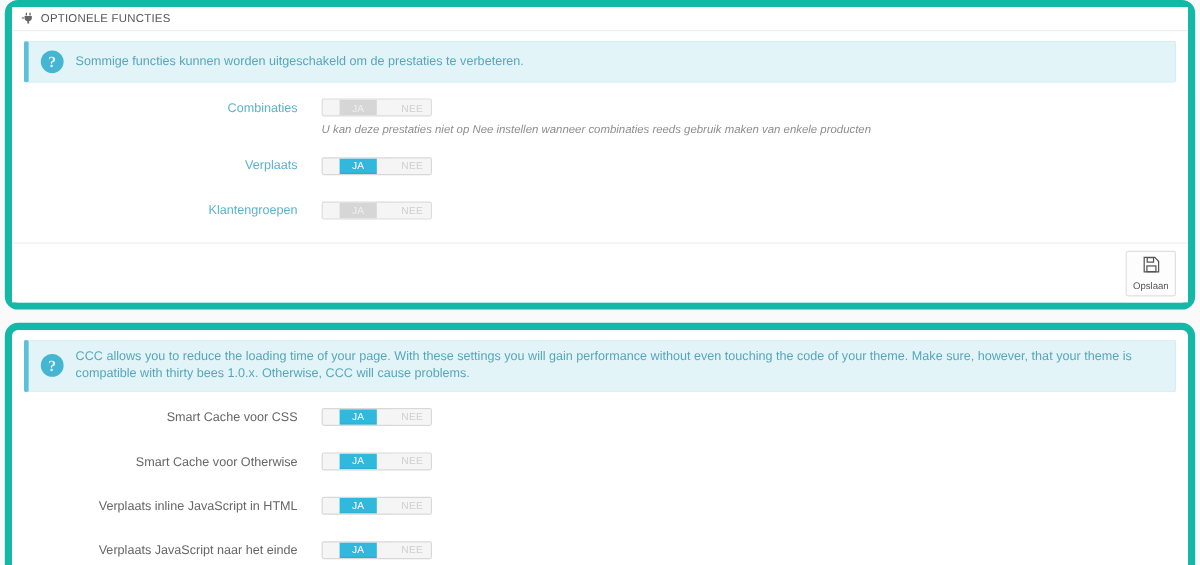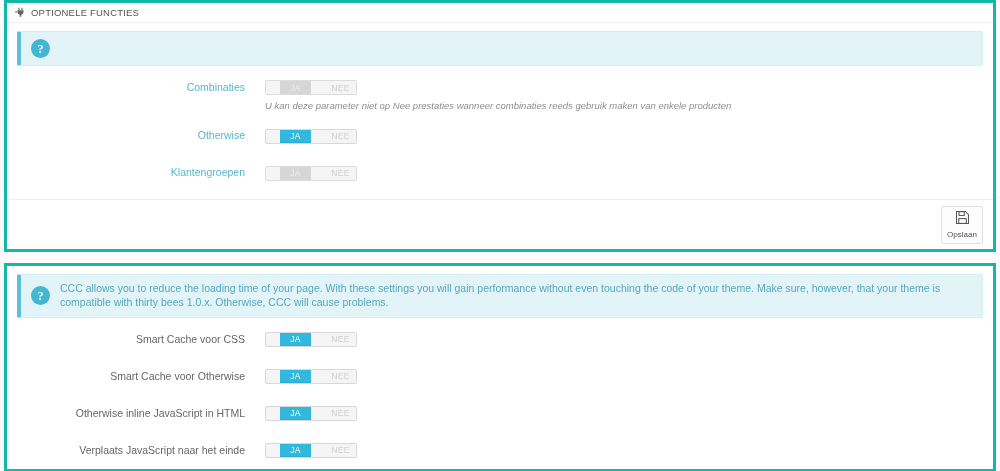--- a/index.html
+++ b/index.html
@@ -14,22 +14,22 @@
   .page {
     width: 1000px;
     height: 471px;
     position: relative;
     background: #fafafa;
   }
 
   
   .panel {
     background: #ffffff;
-    border: 3px solid #14b8a6;
-    border-radius: 0;
+    border: 6px solid #14b8a6;
+    border-radius: 11px;
     margin: 0 4px;
   }
   .panel-heading {
     font-size: 9.5px;
     color: #555;
     letter-spacing: .2px;
     padding: 5px 10px 6px 8px;
     border-bottom: 1px solid #eeeeee;
     display: flex;
     align-items: center;
@@ -191,39 +191,40 @@
           <rect x="0" y="6.6" width="3" height="1.4"></rect>
         </svg>
       </span>
       <span>OPTIONELE FUNCTIES</span>
     </div>
 
     <div class="panel-body">
 
       <div class="alert-info">
         <span class="qicon">?</span>
+        <span class="atext">Sommige functies kunnen worden uitgeschakeld om de prestaties te verbeteren.</span>
       </div>
 
       <div class="form-area">
 
         <div class="form-row">
           <div class="form-label link">Combinaties</div>
           <div class="form-control-col">
             <div class="switch is-disabled">
               <span class="seg disabled-yes">JA</span>
               <span class="seg off-state">NEE</span>
             </div>
-            <div class="help-text">U kan deze parameter niet op Nee prestaties wanneer combinaties reeds gebruik maken van enkele producten</div>
-          </div>
-        </div>
-
-        <div class="row-gap"></div>
-
-        <div class="form-row">
-          <div class="form-label link">Otherwise</div>
+            <div class="help-text">U kan deze prestaties niet op Nee instellen wanneer combinaties reeds gebruik maken van enkele producten</div>
+          </div>
+        </div>
+
+        <div class="row-gap"></div>
+
+        <div class="form-row">
+          <div class="form-label link">Verplaats</div>
           <div class="form-control-col">
             <div class="switch">
               <span class="seg on-yes">JA</span>
               <span class="seg off-state">NEE</span>
             </div>
           </div>
         </div>
 
         <div class="row-gap"></div>
 
@@ -287,21 +288,21 @@
             <div class="switch">
               <span class="seg on-yes">JA</span>
               <span class="seg off-state">NEE</span>
             </div>
           </div>
         </div>
 
         <div class="row-gap"></div>
 
         <div class="form-row">
-          <div class="form-label plain">Otherwise inline JavaScript in HTML</div>
+          <div class="form-label plain">Verplaats inline JavaScript in HTML</div>
           <div class="form-control-col">
             <div class="switch">
               <span class="seg on-yes">JA</span>
               <span class="seg off-state">NEE</span>
             </div>
           </div>
         </div>
 
         <div class="row-gap"></div>
 

